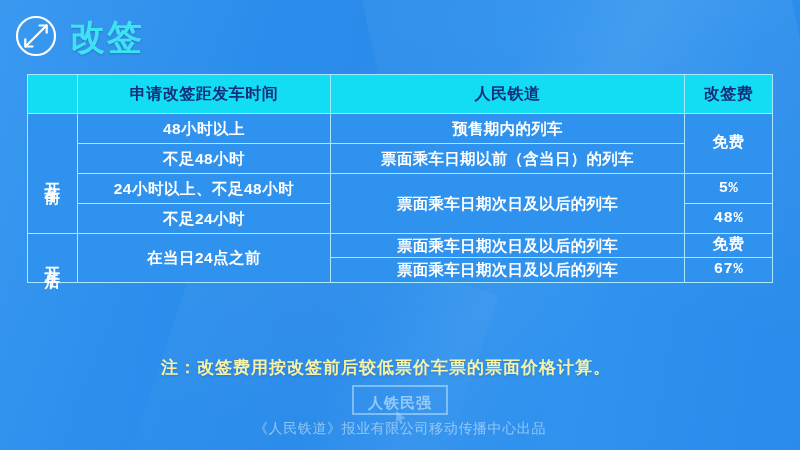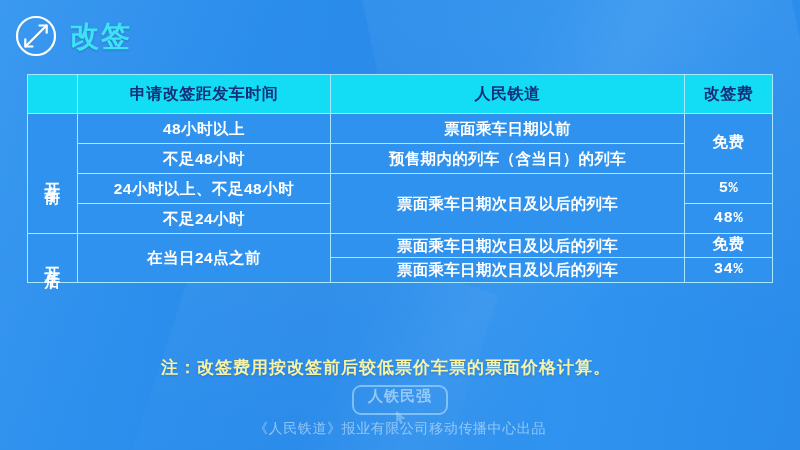--- a/index.html
+++ b/index.html
@@ -60,21 +60,21 @@
     z-index: 3;
   }
   .brand-icon {
     width: 44px;
     height: 44px;
     flex: 0 0 44px;
     display: block;
   }
   .brand-title {
     color: #3fe2f2;
-    font-size: 29px;
+    font-size: 35px;
     font-weight: bold;
     letter-spacing: 2px;
     line-height: 1;
     white-space: nowrap;
     text-shadow: 0 1px 2px rgba(0,40,90,0.25);
   }
 
   
   .tbl-wrap {
     position: absolute;
@@ -153,23 +153,23 @@
     flex-direction: column;
     align-items: center;
     gap: 5px;
     z-index: 3;
   }
   .wm-logo {
     position: relative;
     width: 92px;
     height: 26px;
     border: 2px solid rgba(190,228,255,0.55);
-    border-radius: 9px;
+    border-radius: 0;
     display: flex;
-    align-items: flex-start;
+    align-items: flex-end;
     justify-content: center;
     color: rgba(206,235,255,0.62);
     font-size: 15px;
     font-weight: bold;
     letter-spacing: 1px;
   }
   .wm-cursor {
     position: absolute;
     left: 50%;
     bottom: -11px;
@@ -218,26 +218,26 @@
           <th>改签费</th>
         </tr>
       </thead>
       <tbody>
 
         <tr>
           <td class="vtext" rowspan="4">
             <span>开车前</span>
           </td>
           <td class="r-when">48小时以上</td>
-          <td class="r-train">票面乘车日期以前</td>
+          <td class="r-train">预售期内的列车</td>
           <td class="r-fee" rowspan="2">免费</td>
         </tr>
         <tr>
           <td class="r-when">不足48小时</td>
-          <td class="r-train">预售期内的列车（含当日）的列车</td>
+          <td class="r-train">票面乘车日期以前（含当日）的列车</td>
         </tr>
         <tr>
           <td class="r-when">24小时以上、不足48小时</td>
           <td class="r-train" rowspan="2">票面乘车日期次日及以后的列车</td>
           <td class="r-fee">5%</td>
         </tr>
         <tr>
           <td class="r-when">不足24小时</td>
           <td class="r-fee">48%</td>
         </tr>
@@ -245,21 +245,21 @@
         <tr>
           <td class="vtext" rowspan="2">
             <span>开车后</span>
           </td>
           <td class="r-when" rowspan="2">在当日24点之前</td>
           <td class="r-train">票面乘车日期次日及以后的列车</td>
           <td class="r-fee">免费</td>
         </tr>
         <tr>
           <td class="r-train">票面乘车日期次日及以后的列车</td>
-          <td class="r-fee">34%</td>
+          <td class="r-fee">67%</td>
         </tr>
       </tbody>
     </table>
   </div>
 
   <div class="note">注：改签费用按改签前后较低票价车票的票面价格计算。</div>
 
   <div class="footer">
     <div class="wm-logo">
       <span>人铁民强</span>

